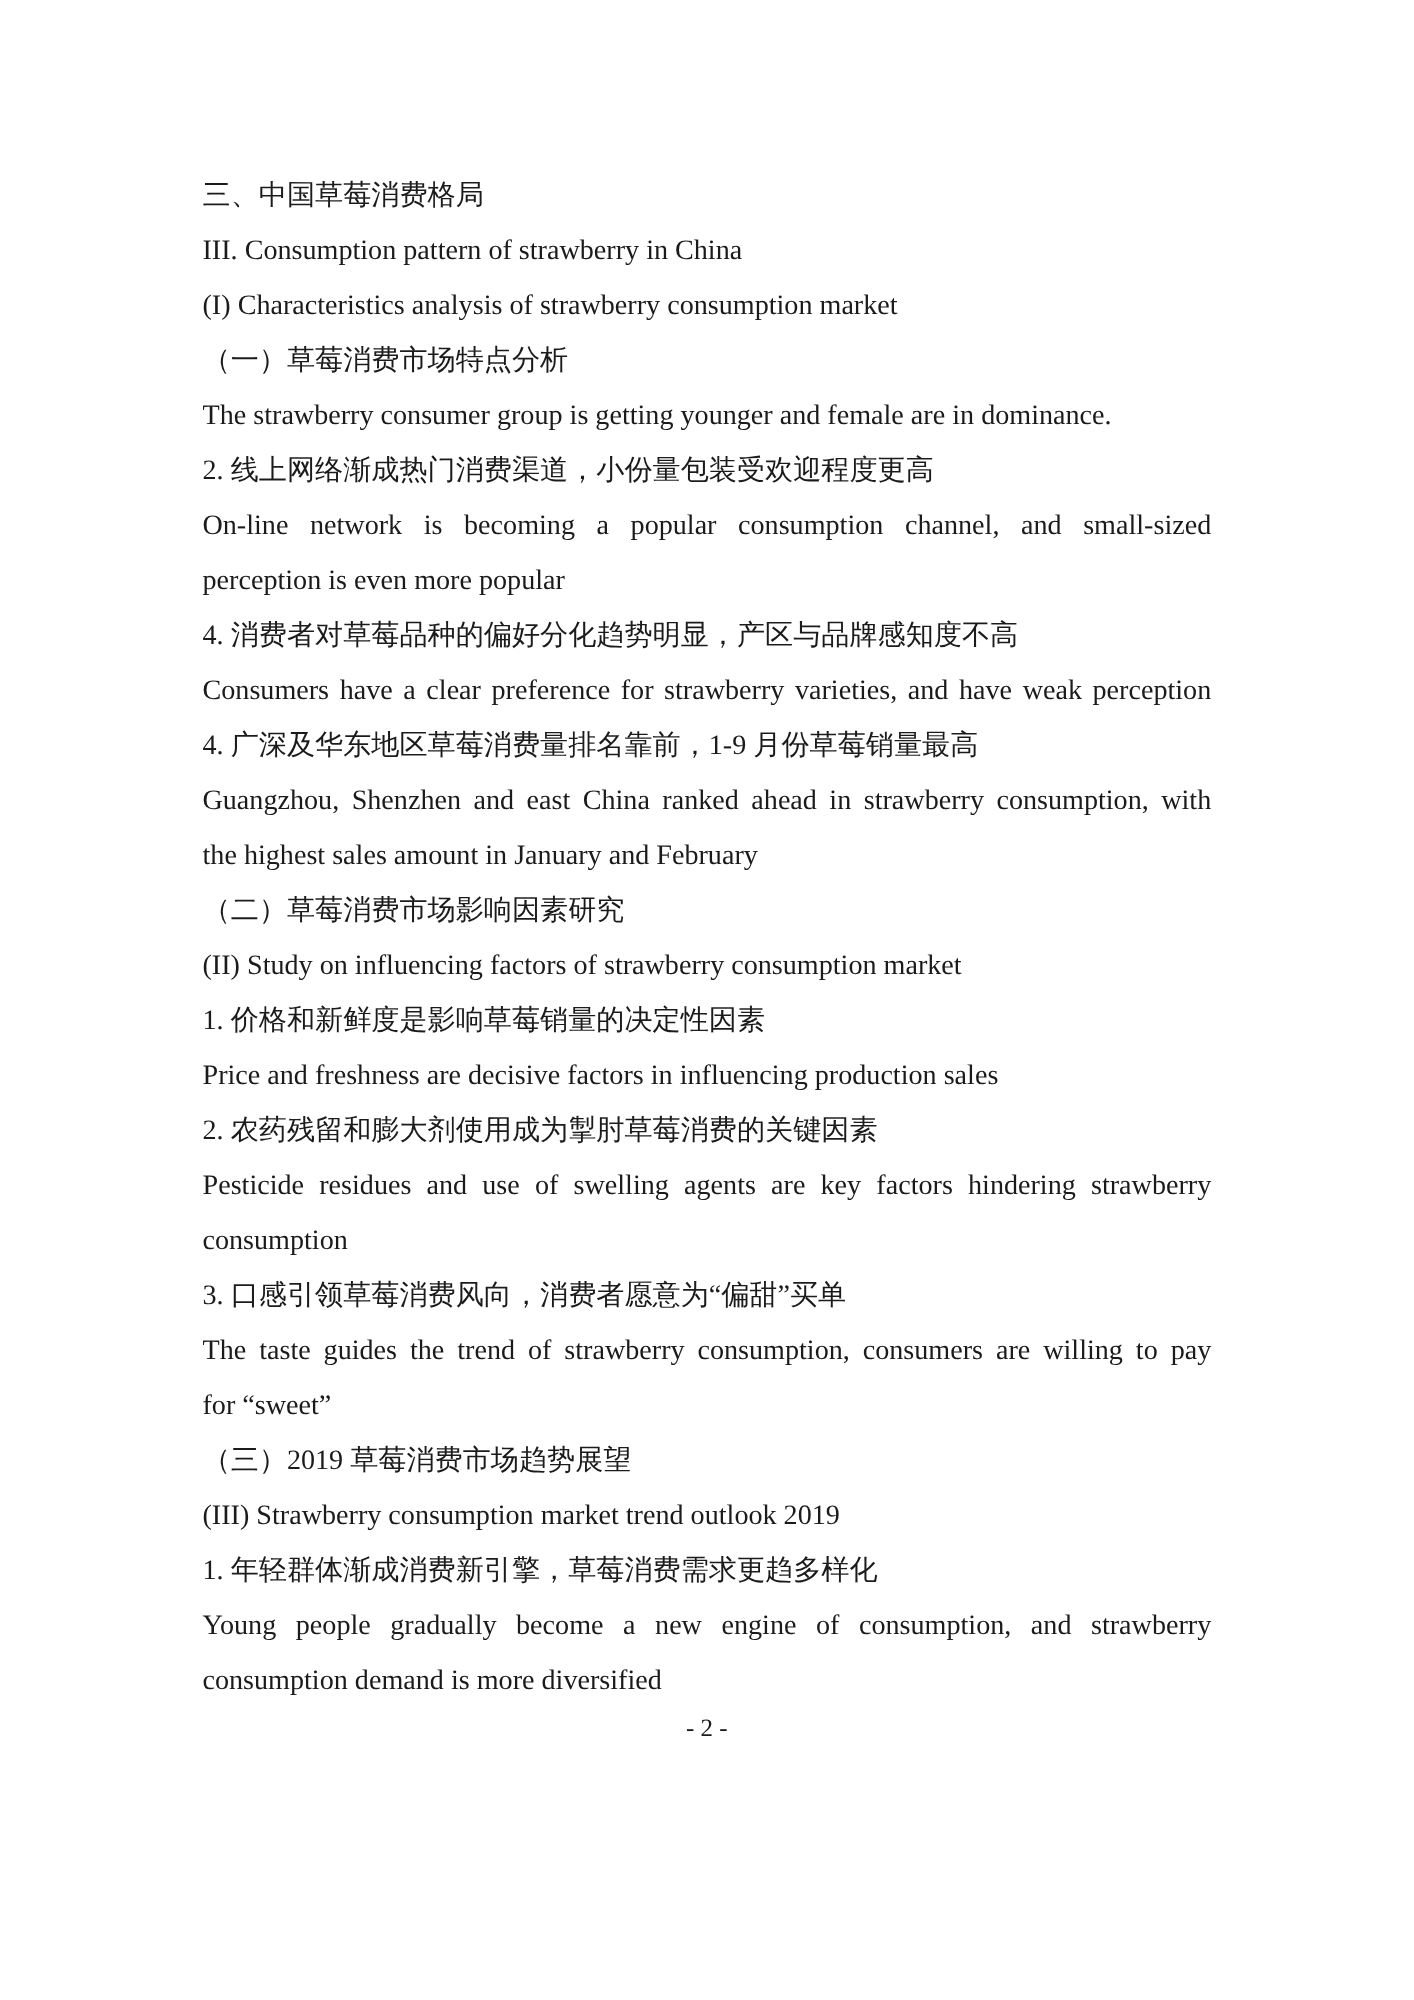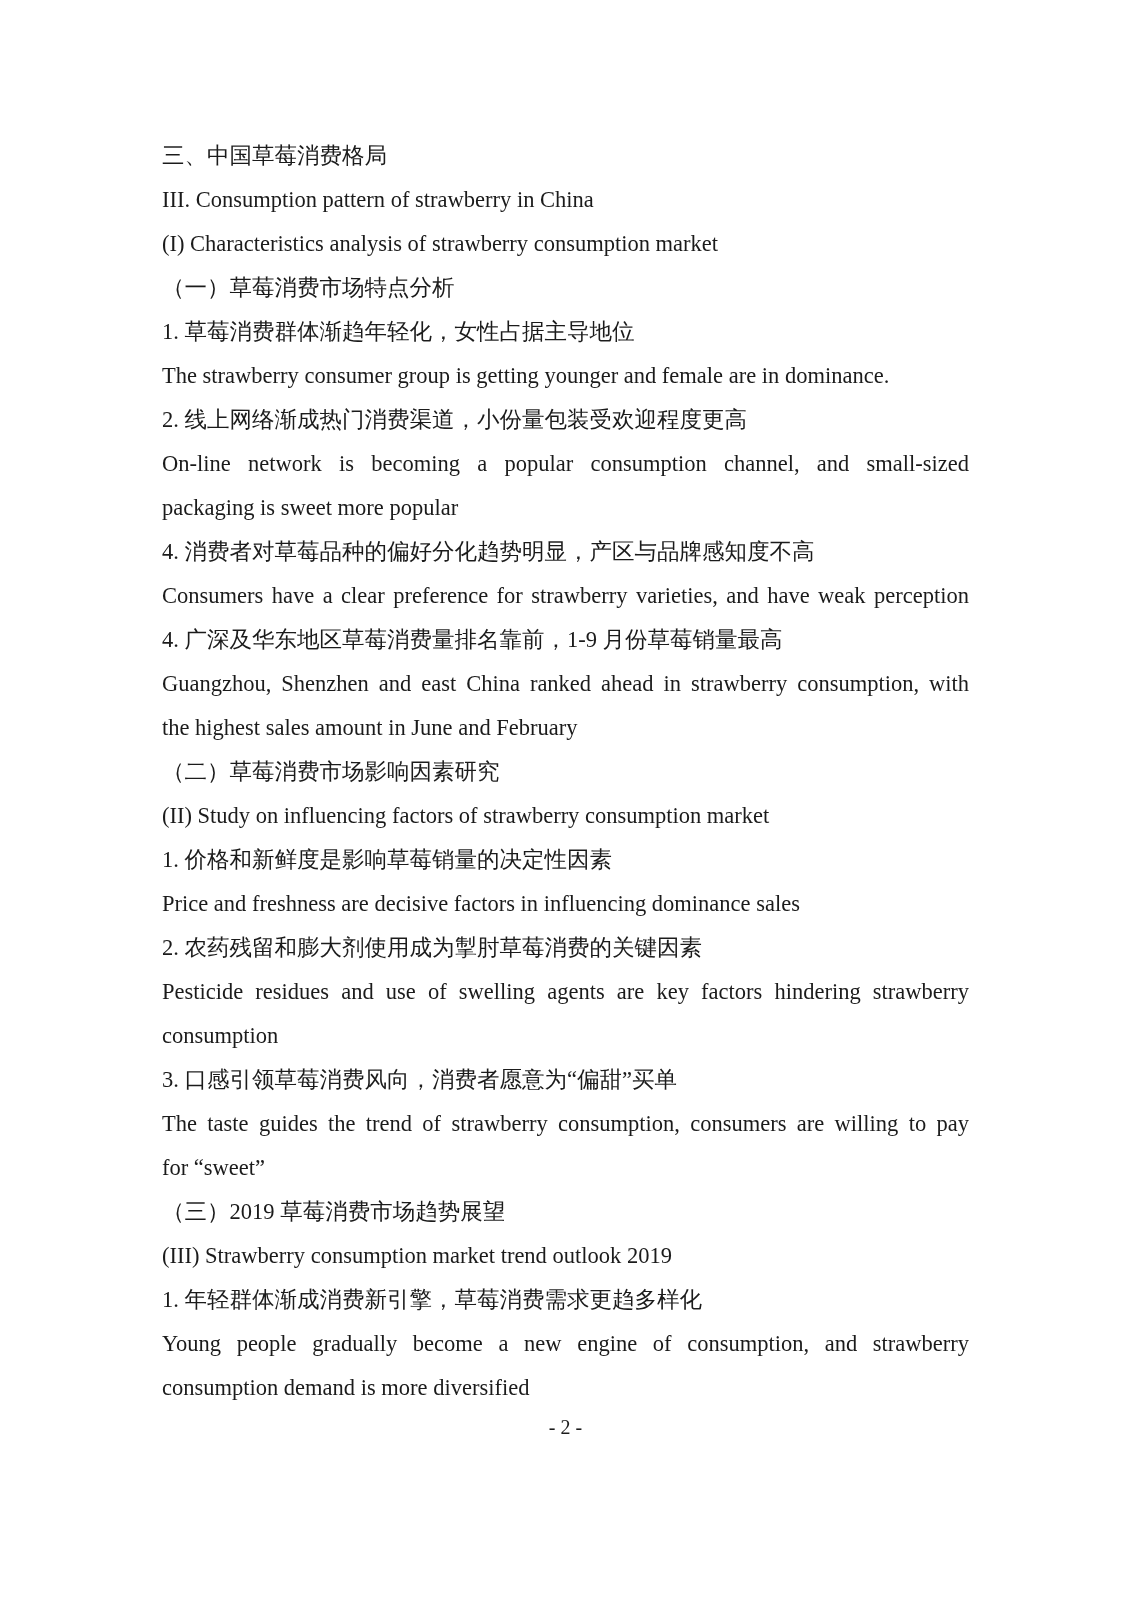--- a/index.html
+++ b/index.html
@@ -43,34 +43,33 @@
 </style>
 </head>
 <body>
 
 <div class="page">
   <div id="doc-body">
       <div class="text-line">三、中国草莓消费格局</div>
       <div class="text-line">III. Consumption pattern of strawberry in China</div>
       <div class="text-line">(I) Characteristics analysis of strawberry consumption market</div>
       <div class="text-line">（一）草莓消费市场特点分析</div>
-      <div class="text-line">1. 草莓消费群体渐趋年轻化，女性占据主导地位</div>
       <div class="text-line">The strawberry consumer group is getting younger and female are in dominance.</div>
       <div class="text-line">2. 线上网络渐成热门消费渠道，小份量包装受欢迎程度更高</div>
       <div class="text-line justify">On-line network is becoming a popular consumption channel, and small-sized</div>
-      <div class="text-line">packaging is sweet more popular</div>
+      <div class="text-line">perception is even more popular</div>
       <div class="text-line">4. 消费者对草莓品种的偏好分化趋势明显，产区与品牌感知度不高</div>
       <div class="text-line justify">Consumers have a clear preference for strawberry varieties, and have weak perception</div>
       <div class="text-line">4. 广深及华东地区草莓消费量排名靠前，1-9 月份草莓销量最高</div>
       <div class="text-line justify">Guangzhou, Shenzhen and east China ranked ahead in strawberry consumption, with</div>
-      <div class="text-line">the highest sales amount in June and February</div>
+      <div class="text-line">the highest sales amount in January and February</div>
       <div class="text-line">（二）草莓消费市场影响因素研究</div>
       <div class="text-line">(II) Study on influencing factors of strawberry consumption market</div>
       <div class="text-line">1. 价格和新鲜度是影响草莓销量的决定性因素</div>
-      <div class="text-line">Price and freshness are decisive factors in influencing dominance sales</div>
+      <div class="text-line">Price and freshness are decisive factors in influencing production sales</div>
       <div class="text-line">2. 农药残留和膨大剂使用成为掣肘草莓消费的关键因素</div>
       <div class="text-line justify">Pesticide residues and use of swelling agents are key factors hindering strawberry</div>
       <div class="text-line">consumption</div>
       <div class="text-line">3. 口感引领草莓消费风向，消费者愿意为“偏甜”买单</div>
       <div class="text-line justify">The taste guides the trend of strawberry consumption, consumers are willing to pay</div>
       <div class="text-line">for “sweet”</div>
       <div class="text-line">（三）2019 草莓消费市场趋势展望</div>
       <div class="text-line">(III) Strawberry consumption market trend outlook 2019</div>
       <div class="text-line">1. 年轻群体渐成消费新引擎，草莓消费需求更趋多样化</div>
       <div class="text-line justify">Young people gradually become a new engine of consumption, and strawberry</div>

